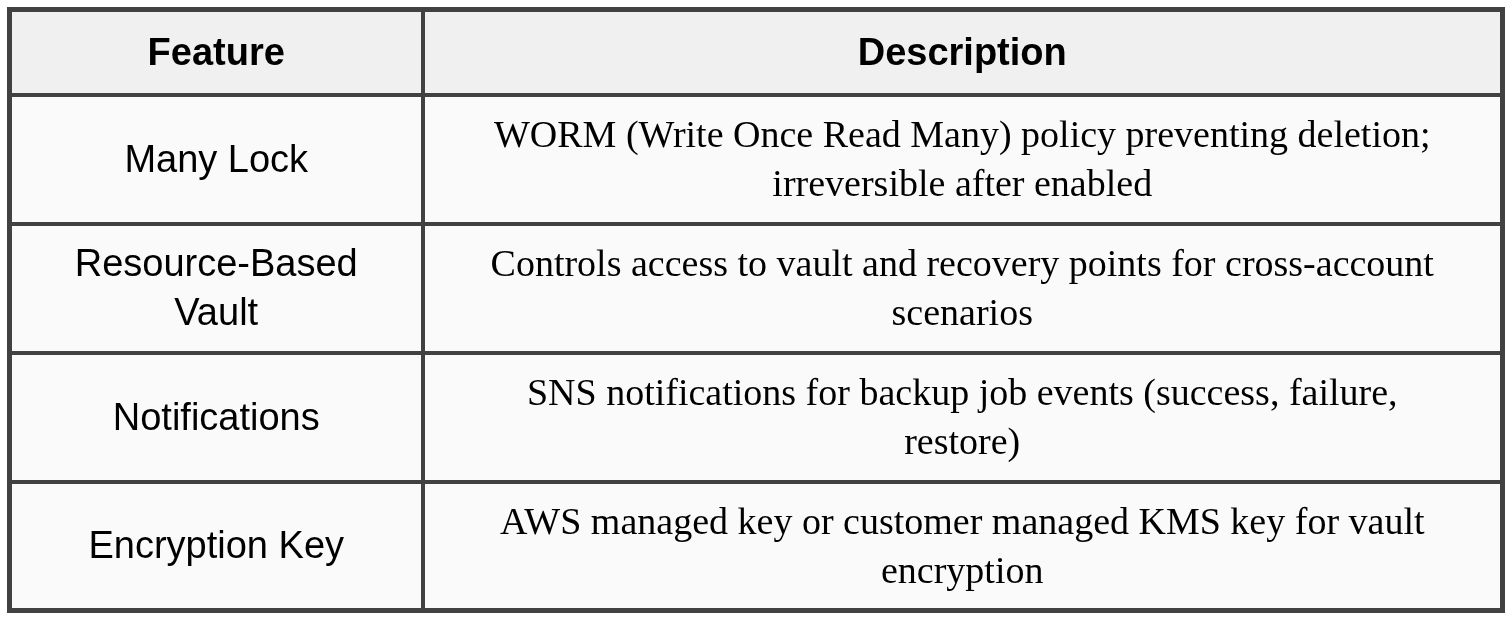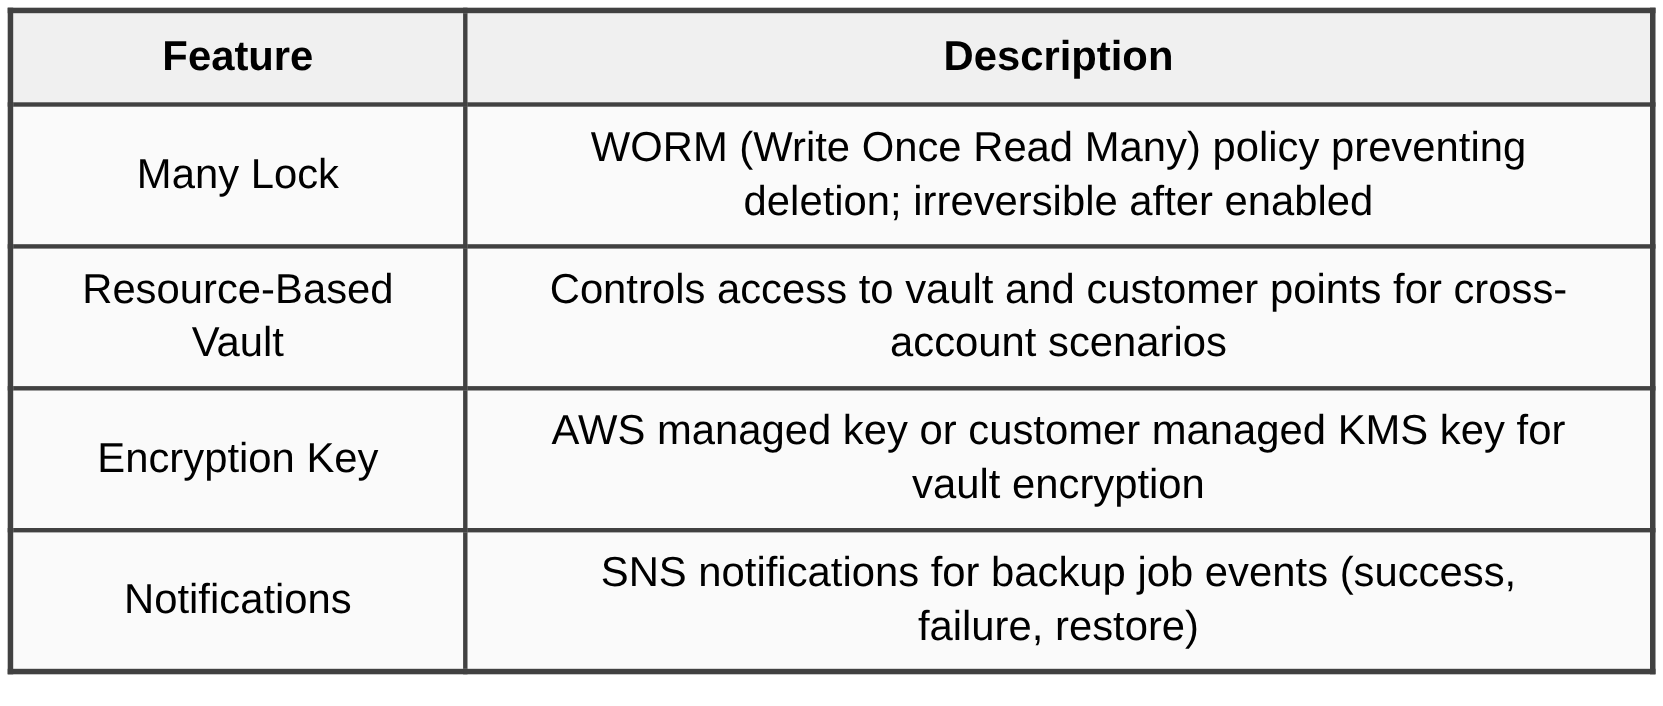--- a/index.html
+++ b/index.html
@@ -43,21 +43,21 @@
     background: var(--header-bg, #f0f0f0);
     font-weight: bold;
     height: 85px;
     padding: 4px 10px;
   }
   table.features td {
     background: var(--cell-bg, #fafafa);
     height: 129px;
   }
   td.feature { padding: 8px 20px; }
-  td.desc    { padding: 8px 66px; }
+  td.desc    { padding: 8px 66px; font-family: Liberation Serif, serif; }
 </style>
 </head>
 <body>
 
 <div class="page">
   <table class="features">
     <colgroup>
       <col class="col-feature">
       <col class="col-desc">
     </colgroup>
@@ -67,25 +67,25 @@
         <th>Description</th>
       </tr>
     </thead>
     <tbody>
       <tr>
         <td class="feature">Many Lock</td>
         <td class="desc">WORM (Write Once Read Many) policy preventing deletion; irreversible after enabled</td>
       </tr>
       <tr>
         <td class="feature">Resource-Based Vault</td>
-        <td class="desc">Controls access to vault and customer points for cross-account scenarios</td>
+        <td class="desc">Controls access to vault and recovery points for cross-account scenarios</td>
+      </tr>
+      <tr>
+        <td class="feature">Notifications</td>
+        <td class="desc">SNS notifications for backup job events (success, failure, restore)</td>
       </tr>
       <tr>
         <td class="feature">Encryption Key</td>
         <td class="desc">AWS managed key or customer managed KMS key for vault encryption</td>
-      </tr>
-      <tr>
-        <td class="feature">Notifications</td>
-        <td class="desc">SNS notifications for backup job events (success, failure, restore)</td>
       </tr>
     </tbody>
   </table>
 </div>
 
 </body></html>

